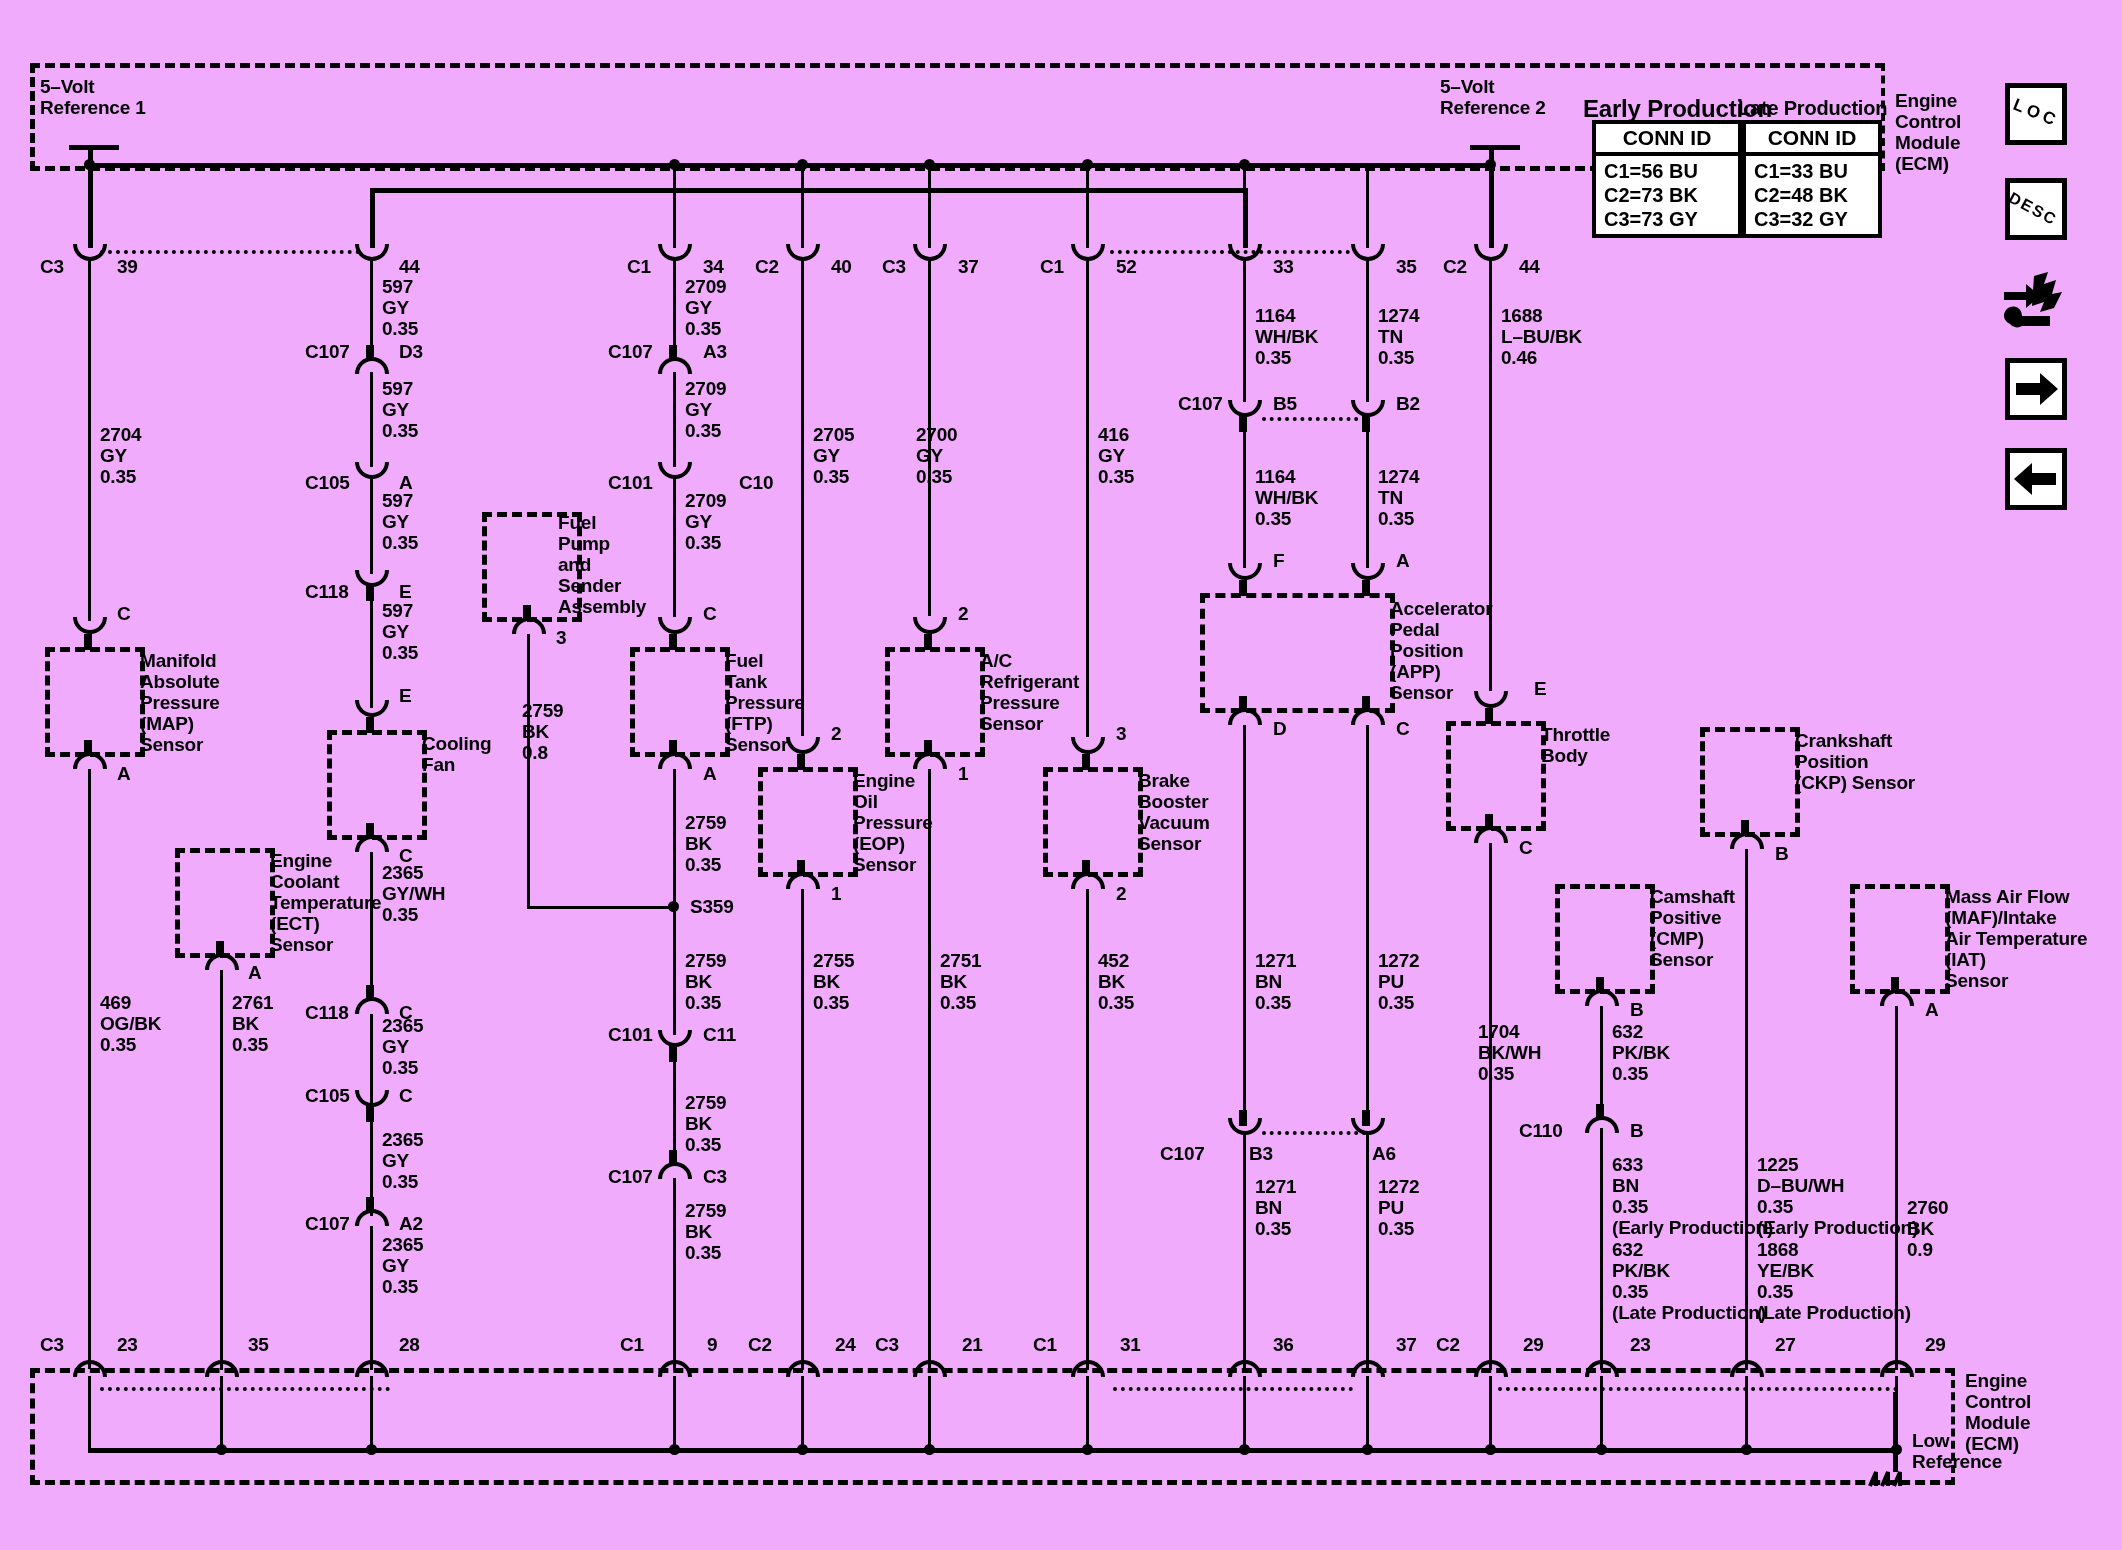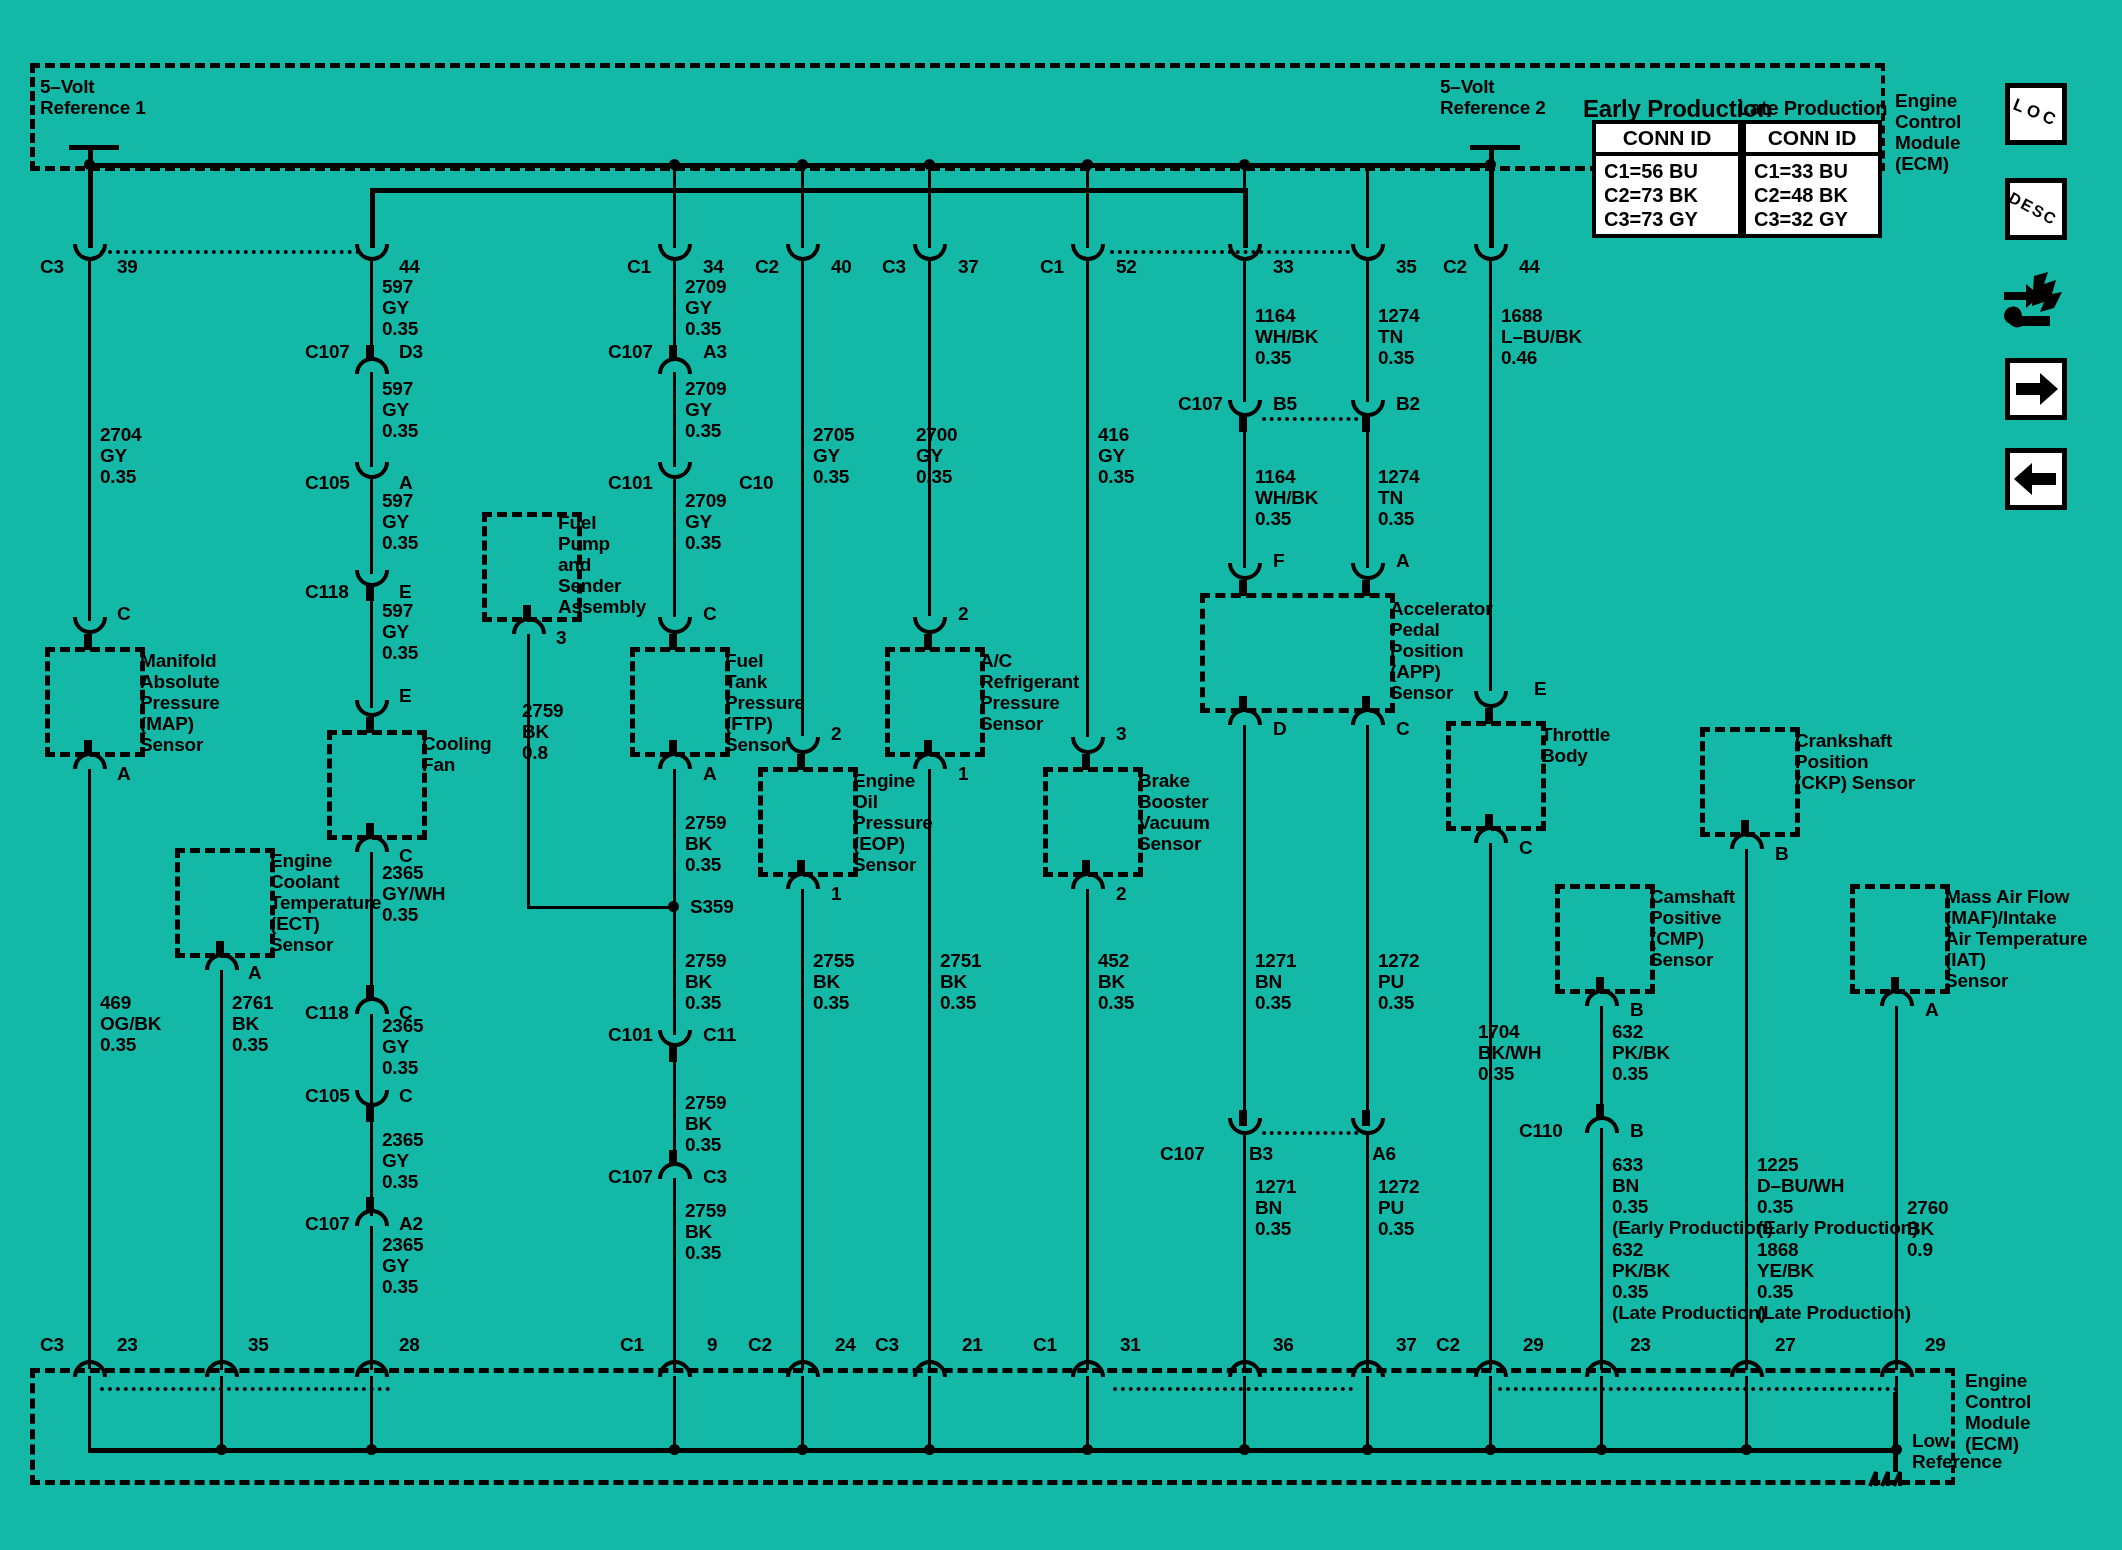--- a/index.html
+++ b/index.html
@@ -1,17 +1,17 @@
 <!DOCTYPE html>
 <html><head>
 <meta charset="utf-8">
 <style>
   html,body{margin:0;padding:0;background:#fff;}
   body{font-family:"Liberation Sans",sans-serif;}
-  #root{position:relative;width:2122px;height:1550px;background:#14b8a6;overflow:hidden;}
+  #root{position:relative;width:2122px;height:1550px;background:#f0abfc;overflow:hidden;}
   .lbl{position:absolute;font-size:19px;line-height:21px;color:#000;white-space:pre;font-weight:600;letter-spacing:-0.2px;}
   .wire{position:absolute;background:#000;}
   .vw{width:3px;}
   .hw{height:3px;}
   .vwT{width:5px;}
   .hwT{height:5px;}
   .dashbox{position:absolute;border:4px dashed #000;}
   .sensor{position:absolute;border:5px dashed #000;}
   .conn{position:absolute;width:34px;height:17px;border:4px solid #000;border-top:none;border-radius:0 0 34px 34px;box-sizing:border-box;}
   .plug{position:absolute;width:8px;height:16px;background:#000;}

